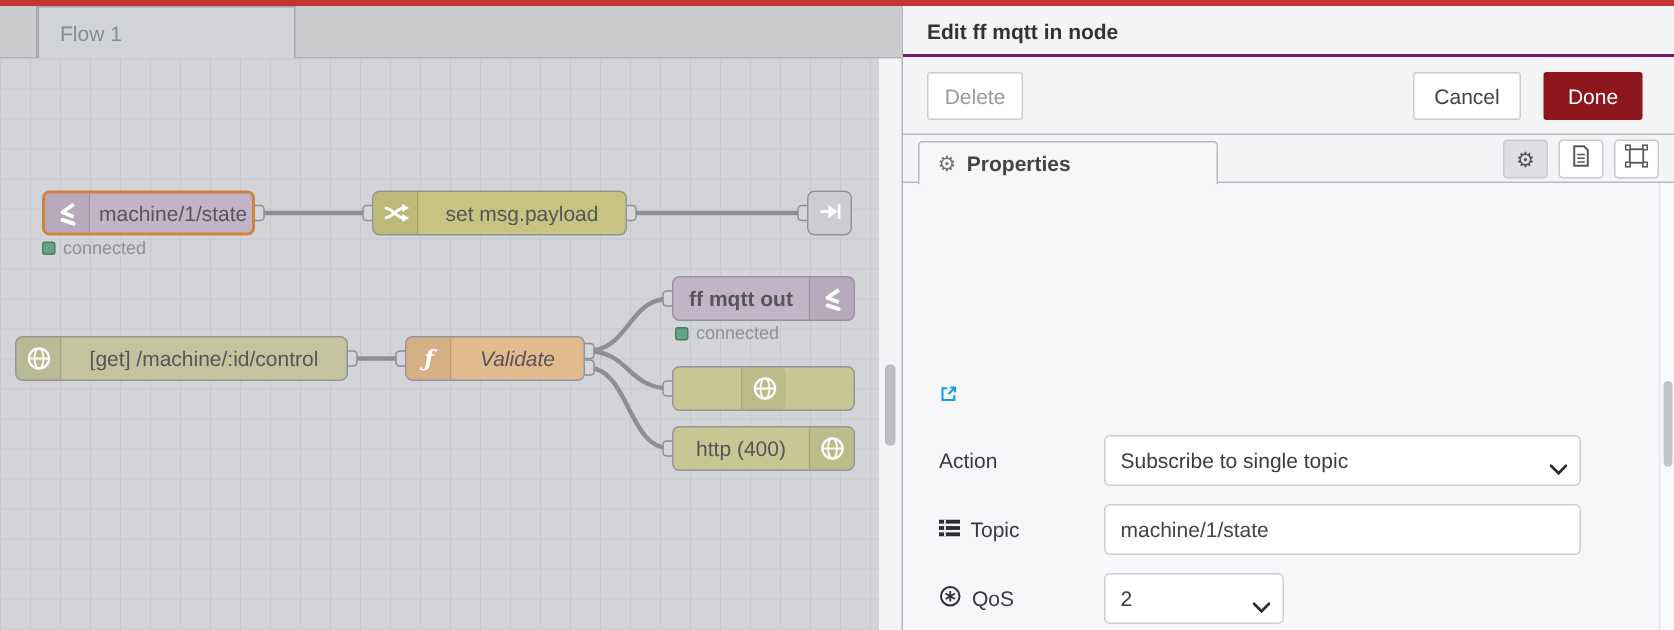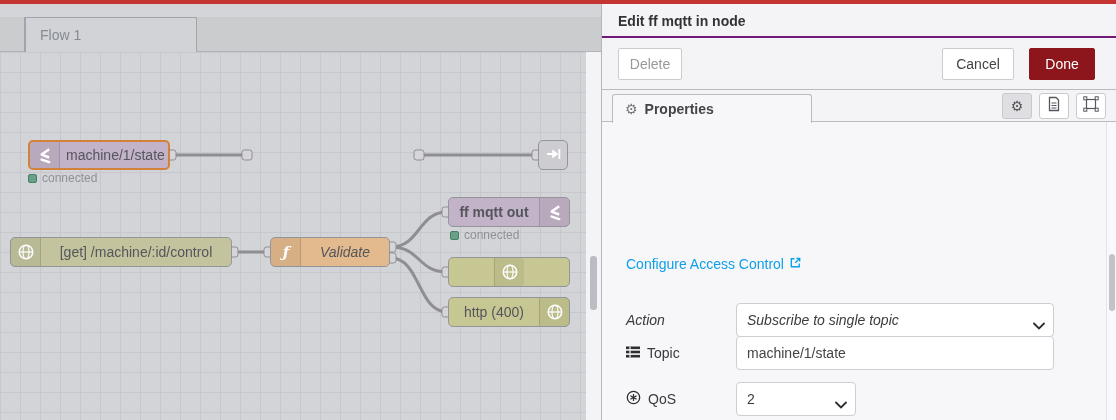--- a/index.html
+++ b/index.html
@@ -4,21 +4,21 @@
 <style>
   * { margin:0; padding:0; box-sizing:border-box; }
   html,body { width:1116px; height:420px; overflow:hidden; }
   body { font-family:"Liberation Sans", sans-serif; background:#d4d5d9; }
   .app { position:relative; width:1116px; height:420px; }
 
   
   .topbar { position:absolute; left:0; top:0; width:1116px; height:4px; background:#c43430; z-index:50; }
 
   
-  .workspace { position:absolute; left:0; top:17px; width:601px; height:308px; background:#cbccce; }
+  .workspace { position:absolute; left:0; top:4px; width:601px; height:308px; background:#cbccce; }
   .tabbar { position:absolute; left:0; top:0; width:100%; height:35px; background:#cbccce; border-bottom:1px solid #b2b3ba; }
   .tab-stub { position:absolute; left:0; top:0; width:25px; height:35px; border-right:1px solid #a3a4ab; }
   .flow-tab { position:absolute; left:25px; top:0; width:172px; height:35px; background:#d2d3d7;
               border:1px solid #a3a4ab; border-bottom:none; line-height:34px; padding-left:14px;
               color:#868b94; font-size:14px; }
   .canvas { position:absolute; left:0; top:35px; width:586px; height:381px;
             background-color:#d3d4d8;
             background-image:linear-gradient(#c7c8cd 1px, transparent 1px),
                              linear-gradient(90deg,#c7c8cd 1px, transparent 1px);
             background-size:20px 20px; overflow:hidden; }
@@ -125,20 +125,31 @@
               <path d="M8 17.5 L17 20.5" stroke="#fff" stroke-width="3" fill="none" stroke-linecap="round"></path>
             </svg>
         </span>
         <span class="node-label">machine/1/state</span>
       </div>
       <div class="status" style="left:28px; top:119px;">
         <span class="status-dot"></span>
         <span>connected</span>
       </div>
 
+      <div class="node n-change" style="left:248px; top:88px; width:170px;">
+        <span class="icon-box left">
+          <svg width="20" height="20" viewBox="0 0 24 24">
+            <path d="M3 8 C9 8 13 16 18 16" stroke="#fff" stroke-width="2.4" fill="none"></path>
+            <path d="M3 16 C9 16 13 8 18 8" stroke="#fff" stroke-width="2.4" fill="none"></path>
+            <polygon points="17,12.8 22.5,16 17,19.2" fill="#fff"></polygon>
+            <polygon points="17,4.8 22.5,8 17,11.2" fill="#fff"></polygon>
+          </svg>
+        </span>
+        <span class="node-label">set msg.payload</span>
+      </div>
 
       <div class="node n-link" style="left:538px; top:88px;">
         <span>
           <svg width="18" height="18" viewBox="0 0 24 24">
             <path d="M4 12 H12" stroke="#fff" stroke-width="2.6"></path>
             <polygon points="11,6 19,12 11,18" fill="#fff"></polygon>
             <path d="M20.5 5.5 V18.5" stroke="#fff" stroke-width="2.4"></path>
           </svg>
         </span>
       </div>
@@ -240,32 +251,31 @@
               <rect x="12.2" y="12.2" width="3" height="3" stroke="#55575c" stroke-width="1" fill="#fff"></rect>
             </svg>
         </span>
       </div>
     </div>
 
     <div class="form">
 
       <div class="form-row" style="top:122px;">
         <span class="link">
-          <span>Configure Access Control</span>
           <span>
             <svg width="13" height="13" viewBox="0 0 14 14">
                 <path d="M6 3 H2.5 V11.5 H11 V8" stroke="#0e9fe8" stroke-width="1.5" fill="none"></path>
                 <path d="M8 2.5 H11.5 V6" stroke="#0e9fe8" stroke-width="1.5" fill="none"></path>
                 <path d="M11.2 2.8 L6.8 7.2" stroke="#0e9fe8" stroke-width="1.5"></path>
               </svg>
           </span>
         </span>
       </div>
 
-      <div class="form-row" style="top:178px;font-style:italic;">
+      <div class="form-row" style="top:165px;">
         <span class="form-label">
           <span>Action</span>
         </span>
         <div class="sel" style="width:318px;">
           <span class="sel-text">Subscribe to single topic</span>
           <span class="chev">
             <svg width="12" height="8" viewBox="0 0 12 8">
                 <polyline points="1,1.5 6,6.5 11,1.5" stroke="#2e2e32" stroke-width="1.8" fill="none" stroke-linecap="round"></polyline>
               </svg>
           </span>

